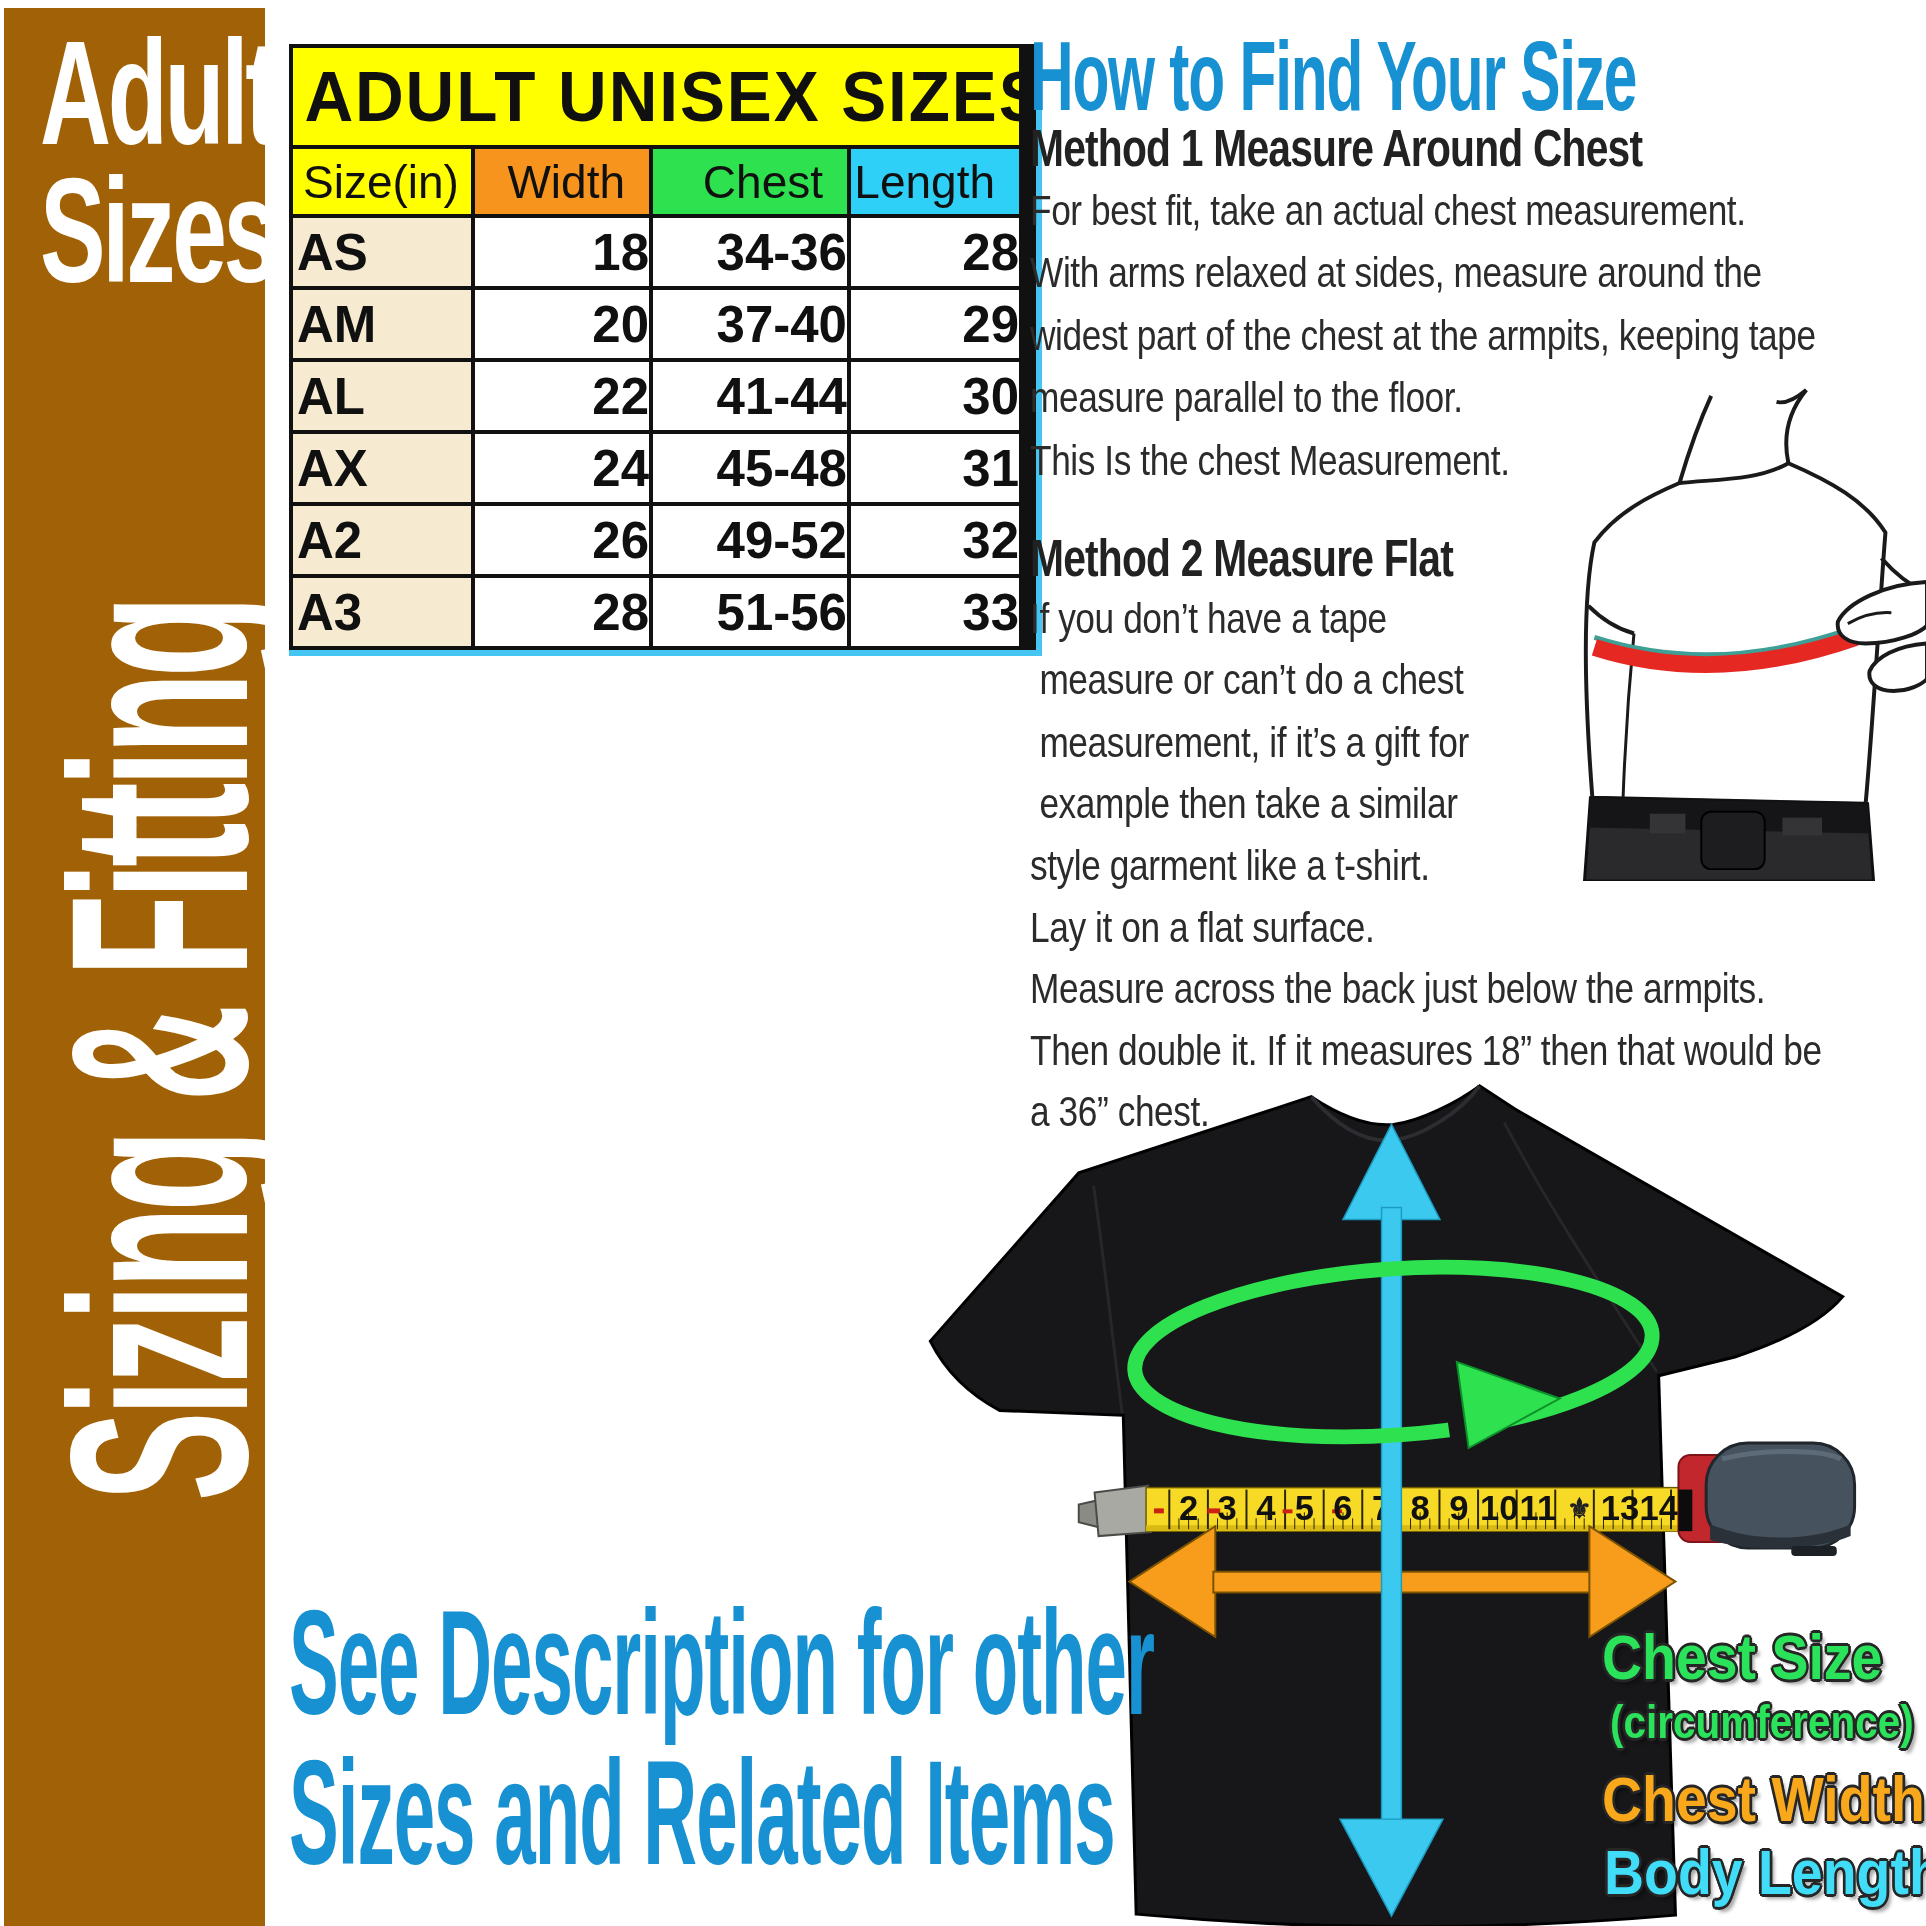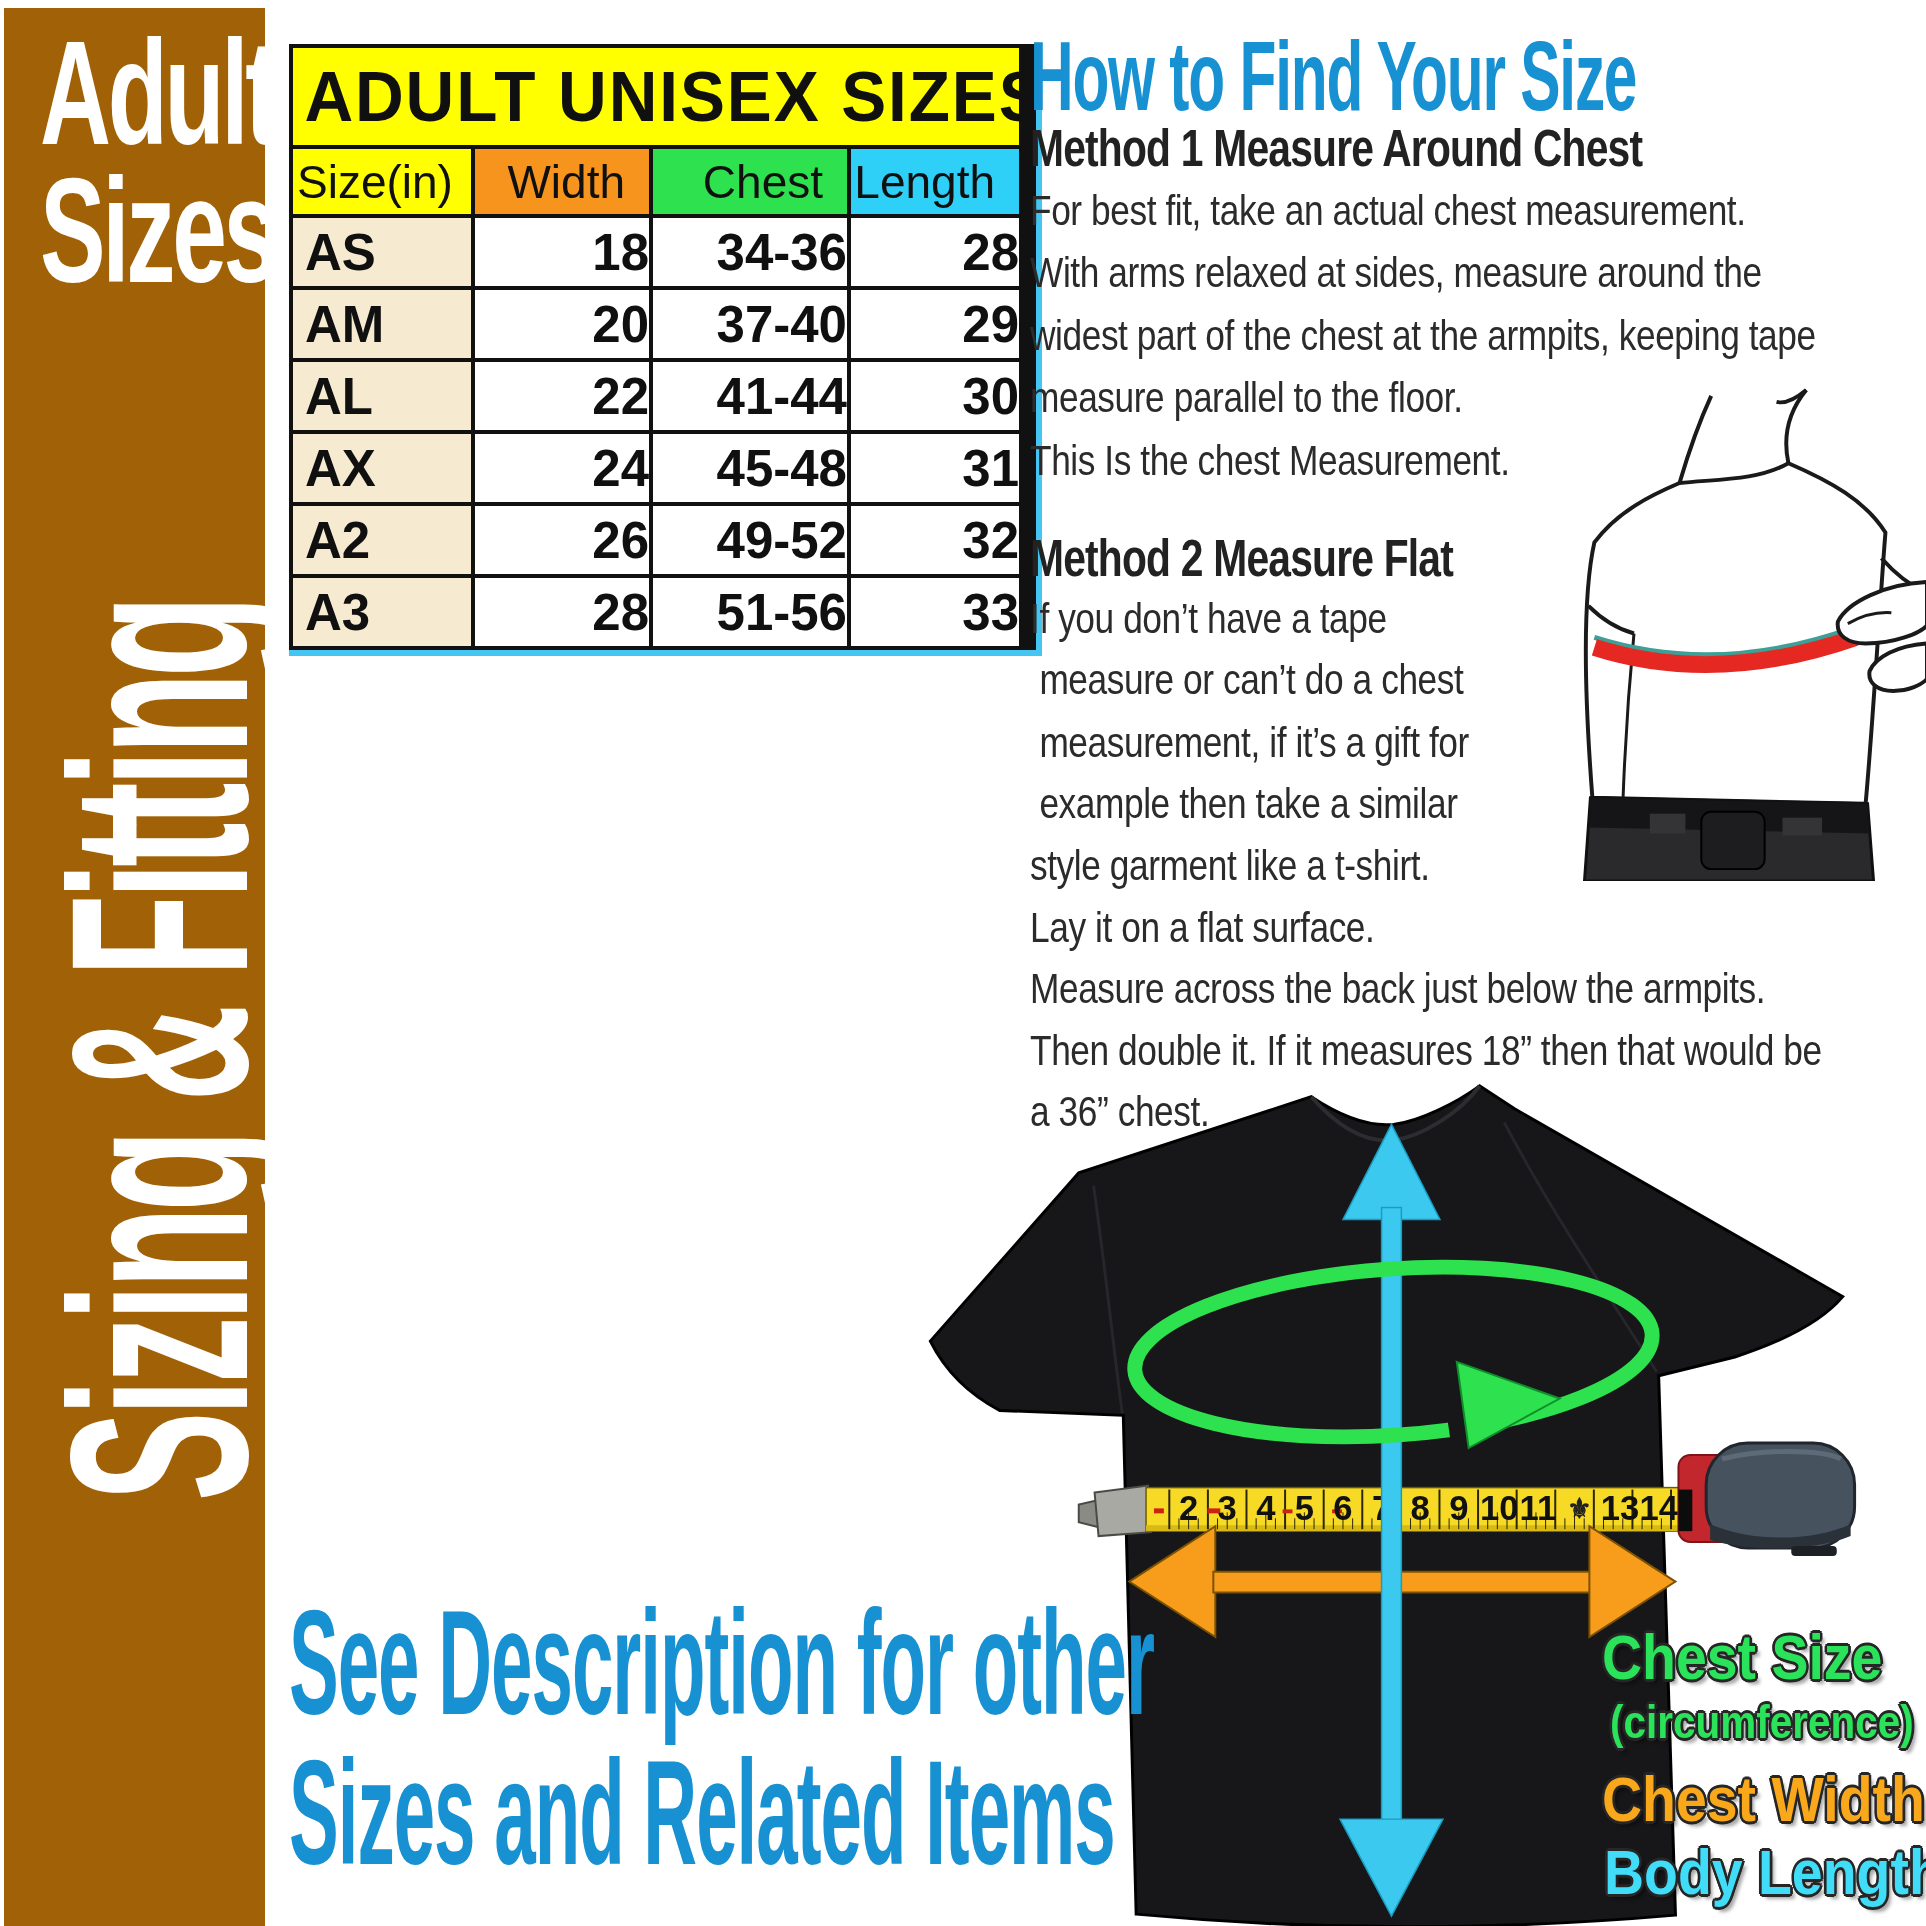--- a/index.html
+++ b/index.html
@@ -21,23 +21,23 @@
   
   .size-table{left:289px;top:44px;width:739px;background:#111;padding:4px;
               display:grid;grid-template-columns:178px 174px 194px 168px;
               grid-template-rows:97px 65px repeat(6,68px);gap:4px;
               border-right:6px solid #45c6f2;border-bottom:6px solid #45c6f2;box-sizing:content-box;}
   .cell{display:flex;align-items:center;overflow:hidden;}
   .t-title{grid-column:1 / span 4;background:#ffff00;}
   .t-title span{font-size:71px;font-weight:bold;color:#101010;letter-spacing:2px;
                 transform:scaleX(0.95);transform-origin:0 50%;padding-left:12px;white-space:nowrap;}
   .h-cell span{font-size:46px;color:#101010;white-space:nowrap;width:100%;}
-  .h-left span{padding-left:4px;text-align:left;}
+  .h-left span{padding-left:10px;text-align:left;}
   .h-right span{padding-right:24px;text-align:right;}
-  .d-size{background:#f6ead0;font-size:51px;font-weight:bold;color:#101010;padding-left:12px;}
+  .d-size{background:#f6ead0;font-size:51px;font-weight:bold;color:#101010;padding-left:4px;}
   .d-val{background:#fff;font-size:51px;font-weight:bold;color:#101010;justify-content:flex-end;}
 
   
   .h1{left:1030px;top:26px;font-size:99px;font-weight:bold;color:#1791d1;line-height:1;
       transform:scaleX(0.61);transform-origin:0 0;letter-spacing:-2px;}
   .mtitle{font-size:51px;font-weight:bold;color:#222;line-height:1;
           transform:scaleX(0.8);transform-origin:0 0;letter-spacing:-1px;}
   #m1-title{left:1030px;top:123px;}
   #m2-title{left:1030px;top:533px;}
   .pline{font-size:42px;color:#2b2b2b;line-height:1;transform:scaleX(0.84);

